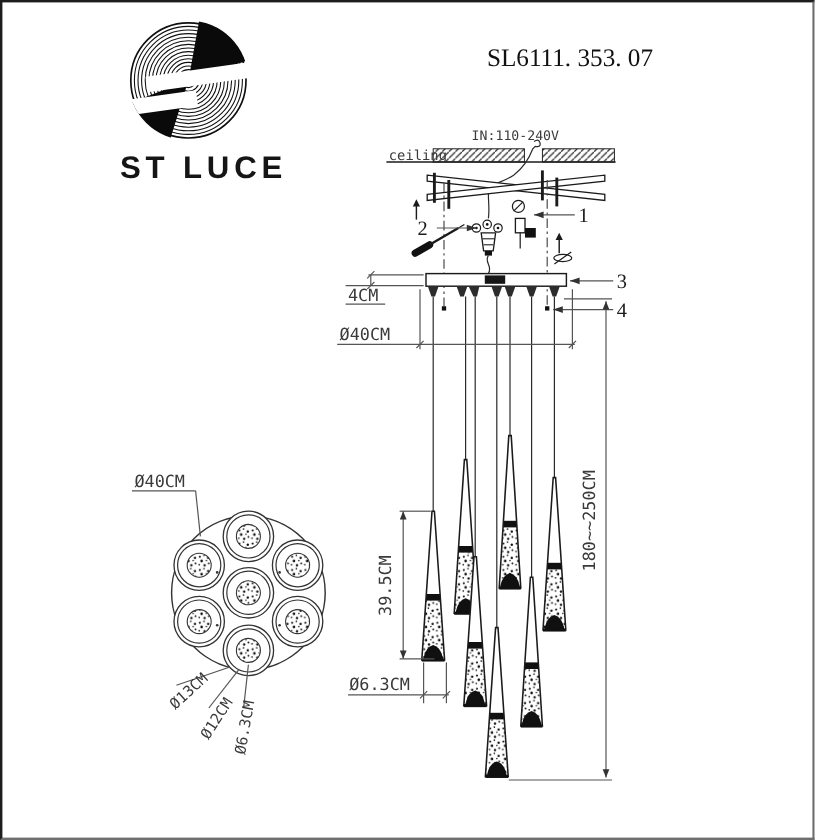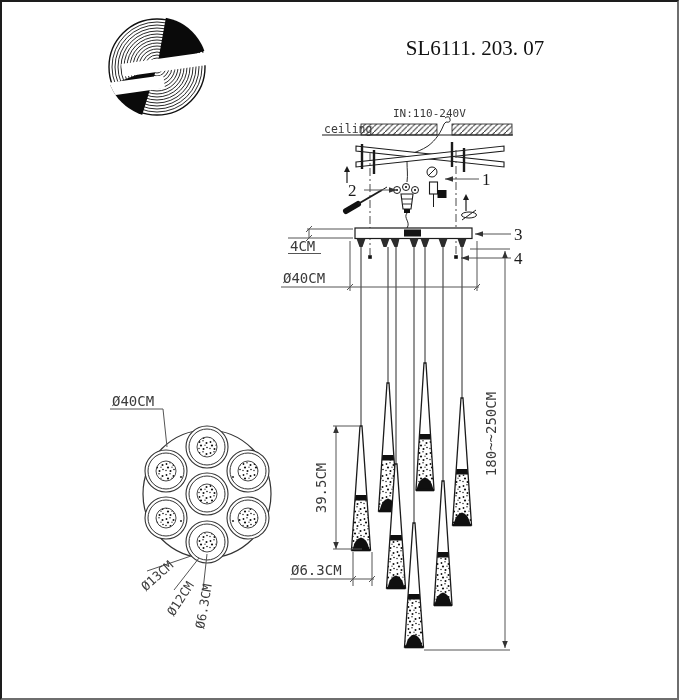--- a/index.html
+++ b/index.html
@@ -52,22 +52,23 @@
           <circle cx="57" cy="53" r="42"></circle>
           <circle cx="57" cy="53" r="45"></circle>
         <circle cx="57" cy="53" r="48" stroke-width="1.4"></circle>
       </g>
       <polygon points="57,53 68,-8 125,-8 125,30" fill="#0a0a0a"></polygon>
       <polygon points="57,53 -8,78 -8,115 40,108" fill="#0a0a0a"></polygon>
       <rect x="22" y="45" width="103" height="13" fill="#fff" transform="rotate(-8 57 53)"></rect>
       <rect x="-8" y="62" width="70" height="13" fill="#fff" transform="rotate(-8 57 53)"></rect>
     </g>
   </svg>
-
-  <div id="model-number">SL6111. 203. 07</div>
+  <div id="logo-text">ST LUCE</div>
+
+  <div id="model-number">SL6111. 353. 07</div>
 
   <svg width="679" height="700" viewBox="0 0 679 700" style="position:absolute;left:0;top:0;">
     <defs>
       <pattern id="hatch" width="5.5" height="5.5" patternUnits="userSpaceOnUse">
         <path d="M0,5.5 L5.5,0" stroke="#2a2a2a" stroke-width="1"></path>
       </pattern>
       <pattern id="stipple" width="11" height="11" patternUnits="userSpaceOnUse">
         <circle cx="1.5" cy="2" r="0.9" fill="#111"></circle>
           <circle cx="5" cy="0.8" r="0.7" fill="#111"></circle>
         <circle cx="8.5" cy="3" r="1" fill="#111"></circle>

